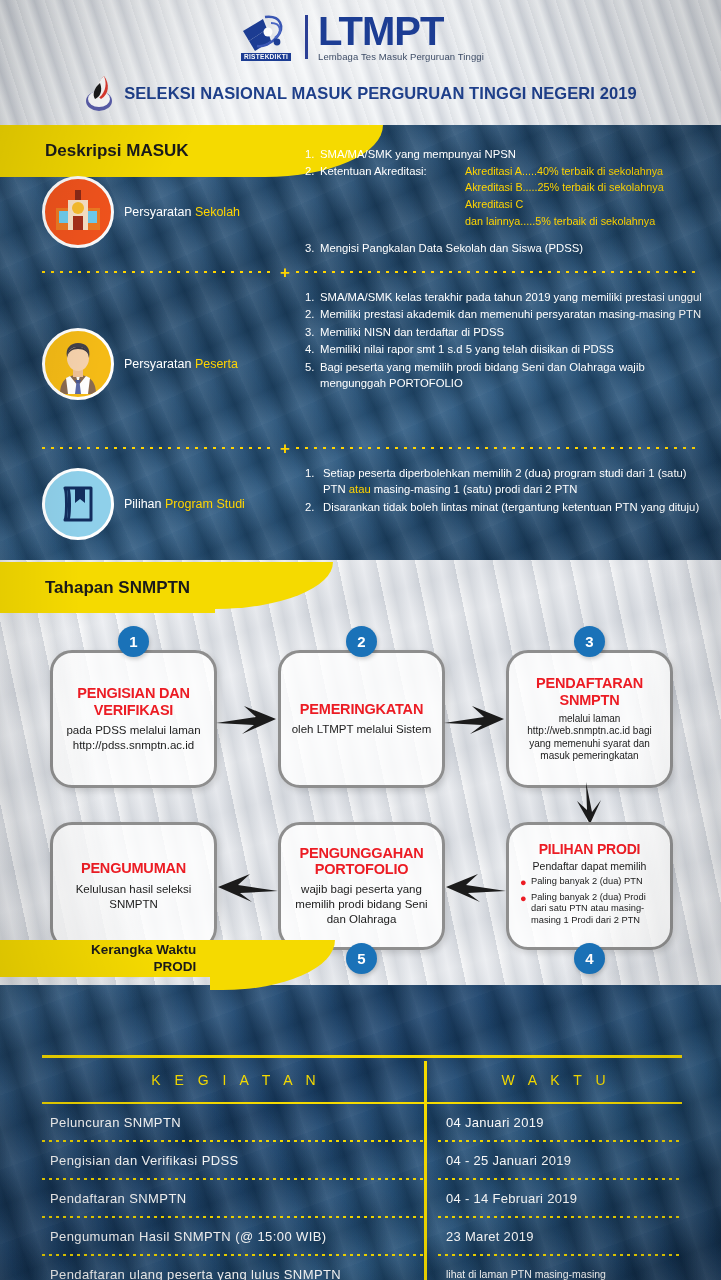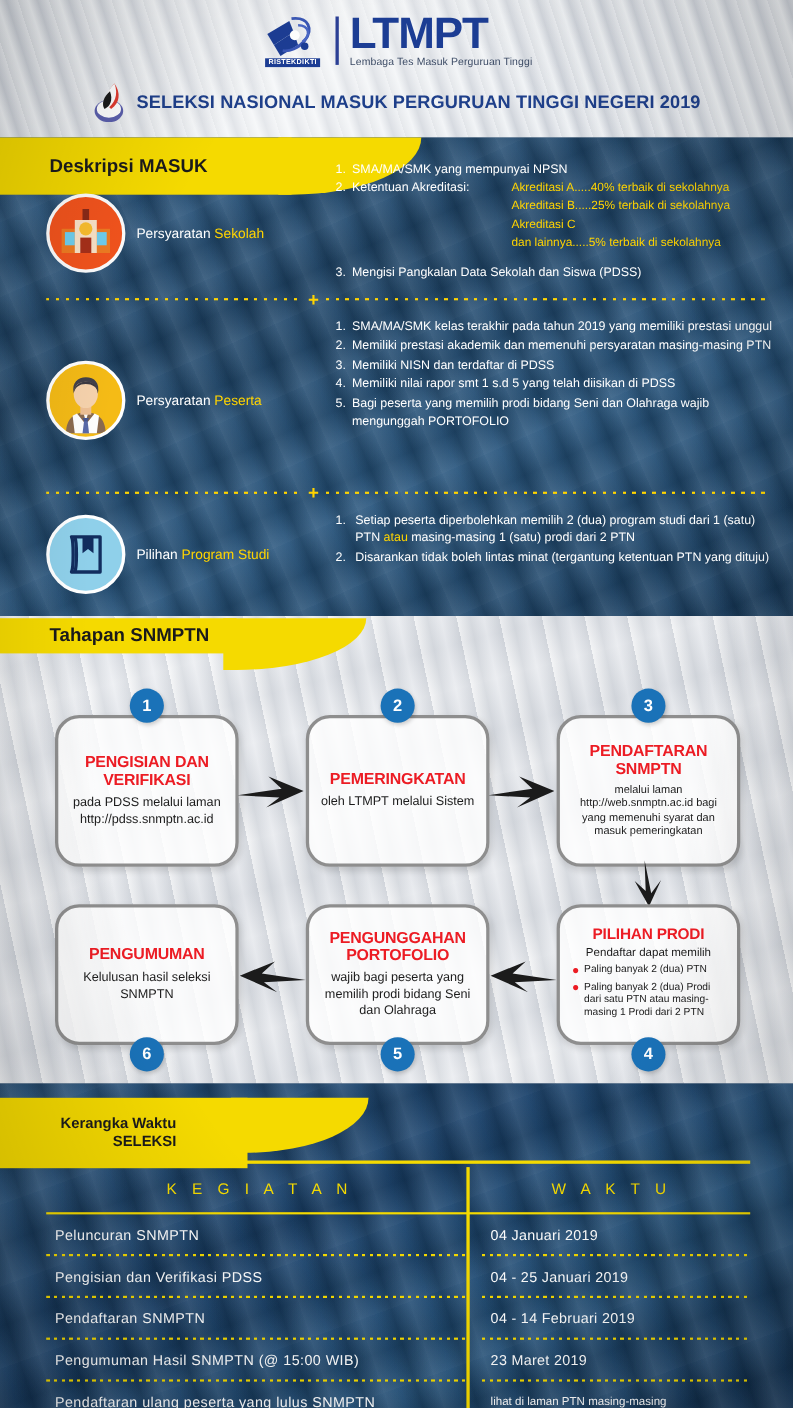--- a/index.html
+++ b/index.html
@@ -66,23 +66,23 @@
   .banner .swoop {
     position:absolute; right:-120px; top:0; width:130px; height:100%;
     background:#f5da00;
     border-bottom-right-radius: 110px 52px;
     transform: skewX(0deg);
   }
   .banner-text { font-size:17px; font-weight:bold; padding-left:45px; position:relative; z-index:2; }
 
   #banner-desc { top:125px; width:265px; }
   #banner-desc .swoop { right:-118px; width:130px; border-bottom-right-radius:118px 52px; }
-  #banner-steps { top:562px; width:215px; height:32px; }
+  #banner-steps { top:562px; width:215px; height:51px; }
   #banner-steps .swoop { right:-118px; width:130px; height:47px; border-bottom-right-radius:118px 47px; }
-  #banner-time { top:998px; width:225px; height:64px; }
+  #banner-time { top:940px; width:225px; height:37px;padding-left:36px; }
   #banner-time .swoop { right:-110px; width:125px; height:50px; border-bottom-right-radius:112px 50px; }
   #banner-time .banner-text { font-size:13.5px; line-height:1.25; padding-left:55px; text-align:right; }
   .icon-circle {
     width:72px; height:72px; border-radius:50%;
     border:3px solid #ffffff; flex:0 0 72px;
     display:flex; align-items:center; justify-content:center;
     overflow:hidden; position:relative;
   }
   .icon-label { color:#ffffff; font-size:12.5px; margin-left:10px; white-space:nowrap; }
   .icon-label .hl { color:#ffd400; }
@@ -388,21 +388,21 @@
   <div class="arrow" style="left:216px; top:866px;">
     <svg width="64" height="42" viewBox="0 0 64 42">
       <path d="M62 25 L22 19 L34 8 L2 21 L36 36 L24 27 Z" fill="#1b1b1b"></path>
     </svg>
   </div>
 
   <div class="banner" id="banner-time">
     <div class="swoop"></div>
     <div class="banner-text">
       <div>Kerangka Waktu</div>
-      <div>SELEKSI</div>
+      <div>PRODI</div>
     </div>
   </div>
 
   <div class="tbl">
     <div class="tbl-vline" style="height:278px;"></div>
     <div class="tbl-rule"></div>
     <div class="tbl-head">
       <div class="c1">K E G I A T A N</div>
       <div class="c2">W A K T U</div>
     </div>

